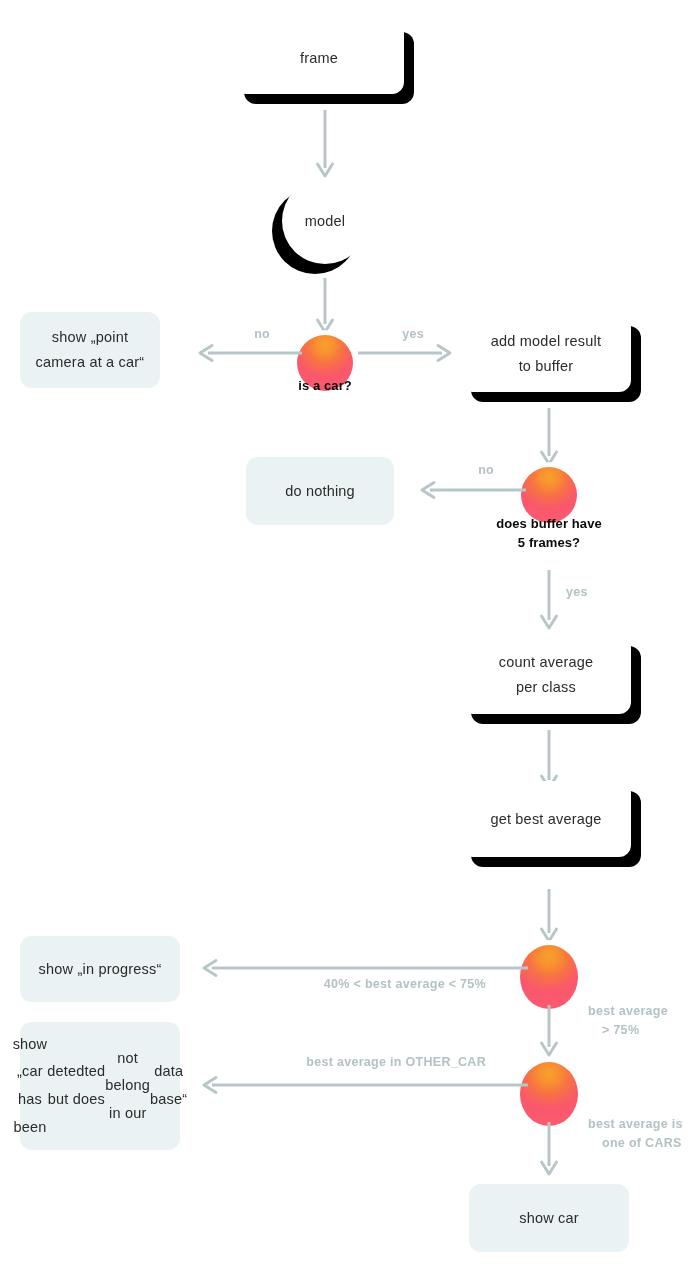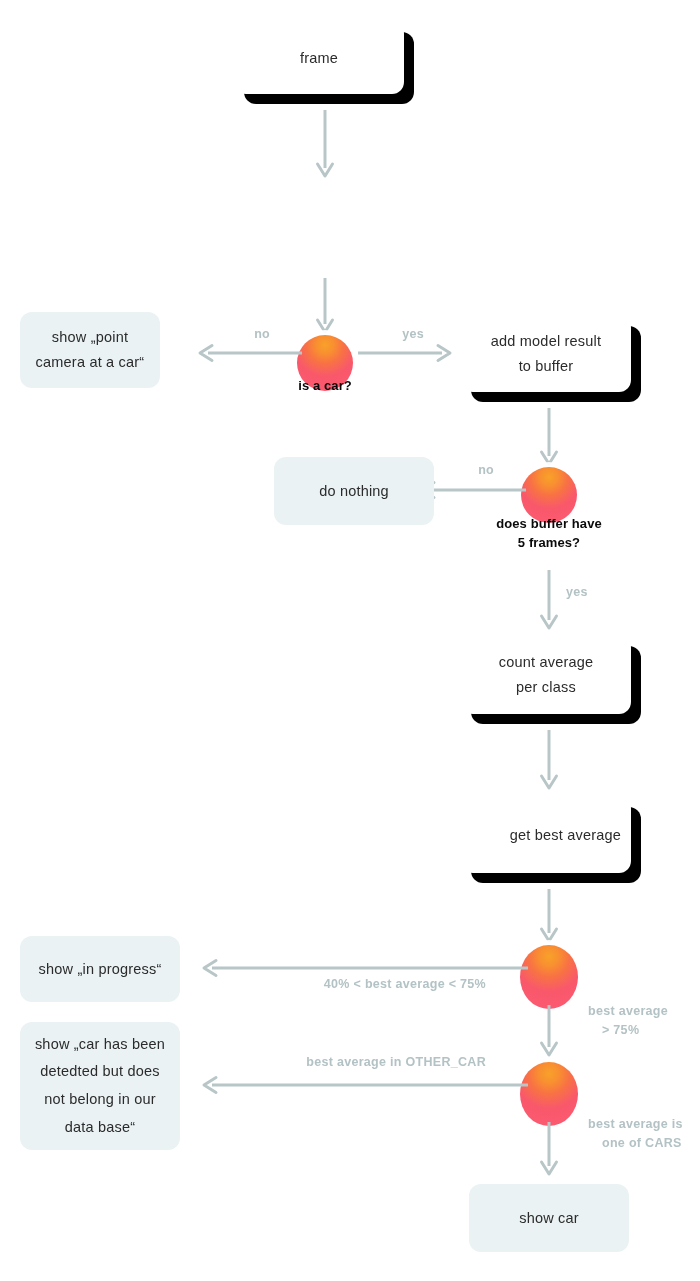--- a/index.html
+++ b/index.html
@@ -130,20 +130,23 @@
     <span>frame</span>
   </div>
 
   <div class="arrow" style="left:310px; top:110px; width:30px; height:72px;">
     <svg width="30" height="72" viewBox="0 0 30 72">
       <line x1="15" y1="0" x2="15" y2="58" stroke="#b8c6c8" stroke-width="3"></line>
       <path d="M7.5 54 L15 66 L22.5 54" fill="none" stroke="#b8c6c8" stroke-width="3" stroke-linecap="round" stroke-linejoin="round"></path>
     </svg>
   </div>
 
+  <div class="circle-node" style="left:282px; top:178px; width:86px; height:86px;">
+    <span>model</span>
+  </div>
 
   <div class="arrow" style="left:310px; top:278px; width:30px; height:62px;">
     <svg width="30" height="62" viewBox="0 0 30 62">
       <line x1="15" y1="0" x2="15" y2="46" stroke="#b8c6c8" stroke-width="3"></line>
       <path d="M7.5 42 L15 54 L22.5 42" fill="none" stroke="#b8c6c8" stroke-width="3" stroke-linecap="round" stroke-linejoin="round"></path>
     </svg>
   </div>
 
   <div class="decision" style="left:297px; top:335px; width:56px; height:56px;">
     <div class="blob"></div>
@@ -192,21 +195,21 @@
   </div>
 
   <div class="arrow" style="left:418px; top:475px; width:108px; height:30px;">
     <svg width="108" height="30" viewBox="0 0 108 30">
       <line x1="108" y1="15" x2="12" y2="15" stroke="#b8c6c8" stroke-width="3"></line>
       <path d="M16 7.5 L4 15 L16 22.5" fill="none" stroke="#b8c6c8" stroke-width="3" stroke-linecap="round" stroke-linejoin="round"></path>
     </svg>
   </div>
   <div class="elabel" style="left:450px; top:461px; width:44px;">no</div>
 
-  <div class="term" style="left:246px; top:457px; width:160px; height:68px;margin-left:28px;">
+  <div class="term" style="left:246px; top:457px; width:148px; height:68px;">
     <span>do nothing</span>
   </div>
 
   <div class="arrow" style="left:534px; top:570px; width:30px; height:68px;">
     <svg width="30" height="68" viewBox="0 0 30 68">
       <line x1="15" y1="0" x2="15" y2="50" stroke="#b8c6c8" stroke-width="3"></line>
       <path d="M7.5 46 L15 58 L22.5 46" fill="none" stroke="#b8c6c8" stroke-width="3" stroke-linecap="round" stroke-linejoin="round"></path>
     </svg>
   </div>
   <div class="elabel" style="left:566px; top:583px; width:40px; text-align:left;">yes</div>
@@ -216,21 +219,21 @@
     <span>per class</span>
   </div>
 
   <div class="arrow" style="left:534px; top:730px; width:30px; height:66px;">
     <svg width="30" height="66" viewBox="0 0 30 66">
       <line x1="15" y1="0" x2="15" y2="50" stroke="#b8c6c8" stroke-width="3"></line>
       <path d="M7.5 46 L15 58 L22.5 46" fill="none" stroke="#b8c6c8" stroke-width="3" stroke-linecap="round" stroke-linejoin="round"></path>
     </svg>
   </div>
 
-  <div class="proc" style="left:461px; top:797px; width:170px; height:76px;justify-content:flex-end;">
+  <div class="proc" style="left:461px; top:781px; width:170px; height:76px;">
     <span>get best average</span>
   </div>
 
   <div class="arrow" style="left:534px; top:889px; width:30px; height:62px;">
     <svg width="30" height="62" viewBox="0 0 30 62">
       <line x1="15" y1="0" x2="15" y2="44" stroke="#b8c6c8" stroke-width="3"></line>
       <path d="M7.5 40 L15 52 L22.5 40" fill="none" stroke="#b8c6c8" stroke-width="3" stroke-linecap="round" stroke-linejoin="round"></path>
     </svg>
   </div>
 
@@ -266,21 +269,21 @@
   </div>
 
   <div class="arrow" style="left:190px; top:1070px; width:338px; height:30px;">
     <svg width="338" height="30" viewBox="0 0 338 30">
       <line x1="338" y1="15" x2="22" y2="15" stroke="#b8c6c8" stroke-width="3"></line>
       <path d="M26 7.5 L14 15 L26 22.5" fill="none" stroke="#b8c6c8" stroke-width="3" stroke-linecap="round" stroke-linejoin="round"></path>
     </svg>
   </div>
   <div class="elabel" style="left:246px; top:1053px; width:240px;">best average in OTHER_CAR</div>
 
-  <div class="term" style="left:20px; top:1022px; width:160px; height:128px; flex-direction:column; line-height:1.9;">
+  <div class="term" style="left:20px; top:1022px; width:160px; height:128px; flex-direction:row; line-height:1.9;">
     <span>show „car has been</span>
     <span>detedted but does</span>
     <span>not belong in our</span>
     <span>data base“</span>
   </div>
 
   <div class="arrow" style="left:534px; top:1122px; width:30px; height:62px;">
     <svg width="30" height="62" viewBox="0 0 30 62">
       <line x1="15" y1="0" x2="15" y2="44" stroke="#b8c6c8" stroke-width="3"></line>
       <path d="M7.5 40 L15 52 L22.5 40" fill="none" stroke="#b8c6c8" stroke-width="3" stroke-linecap="round" stroke-linejoin="round"></path>

